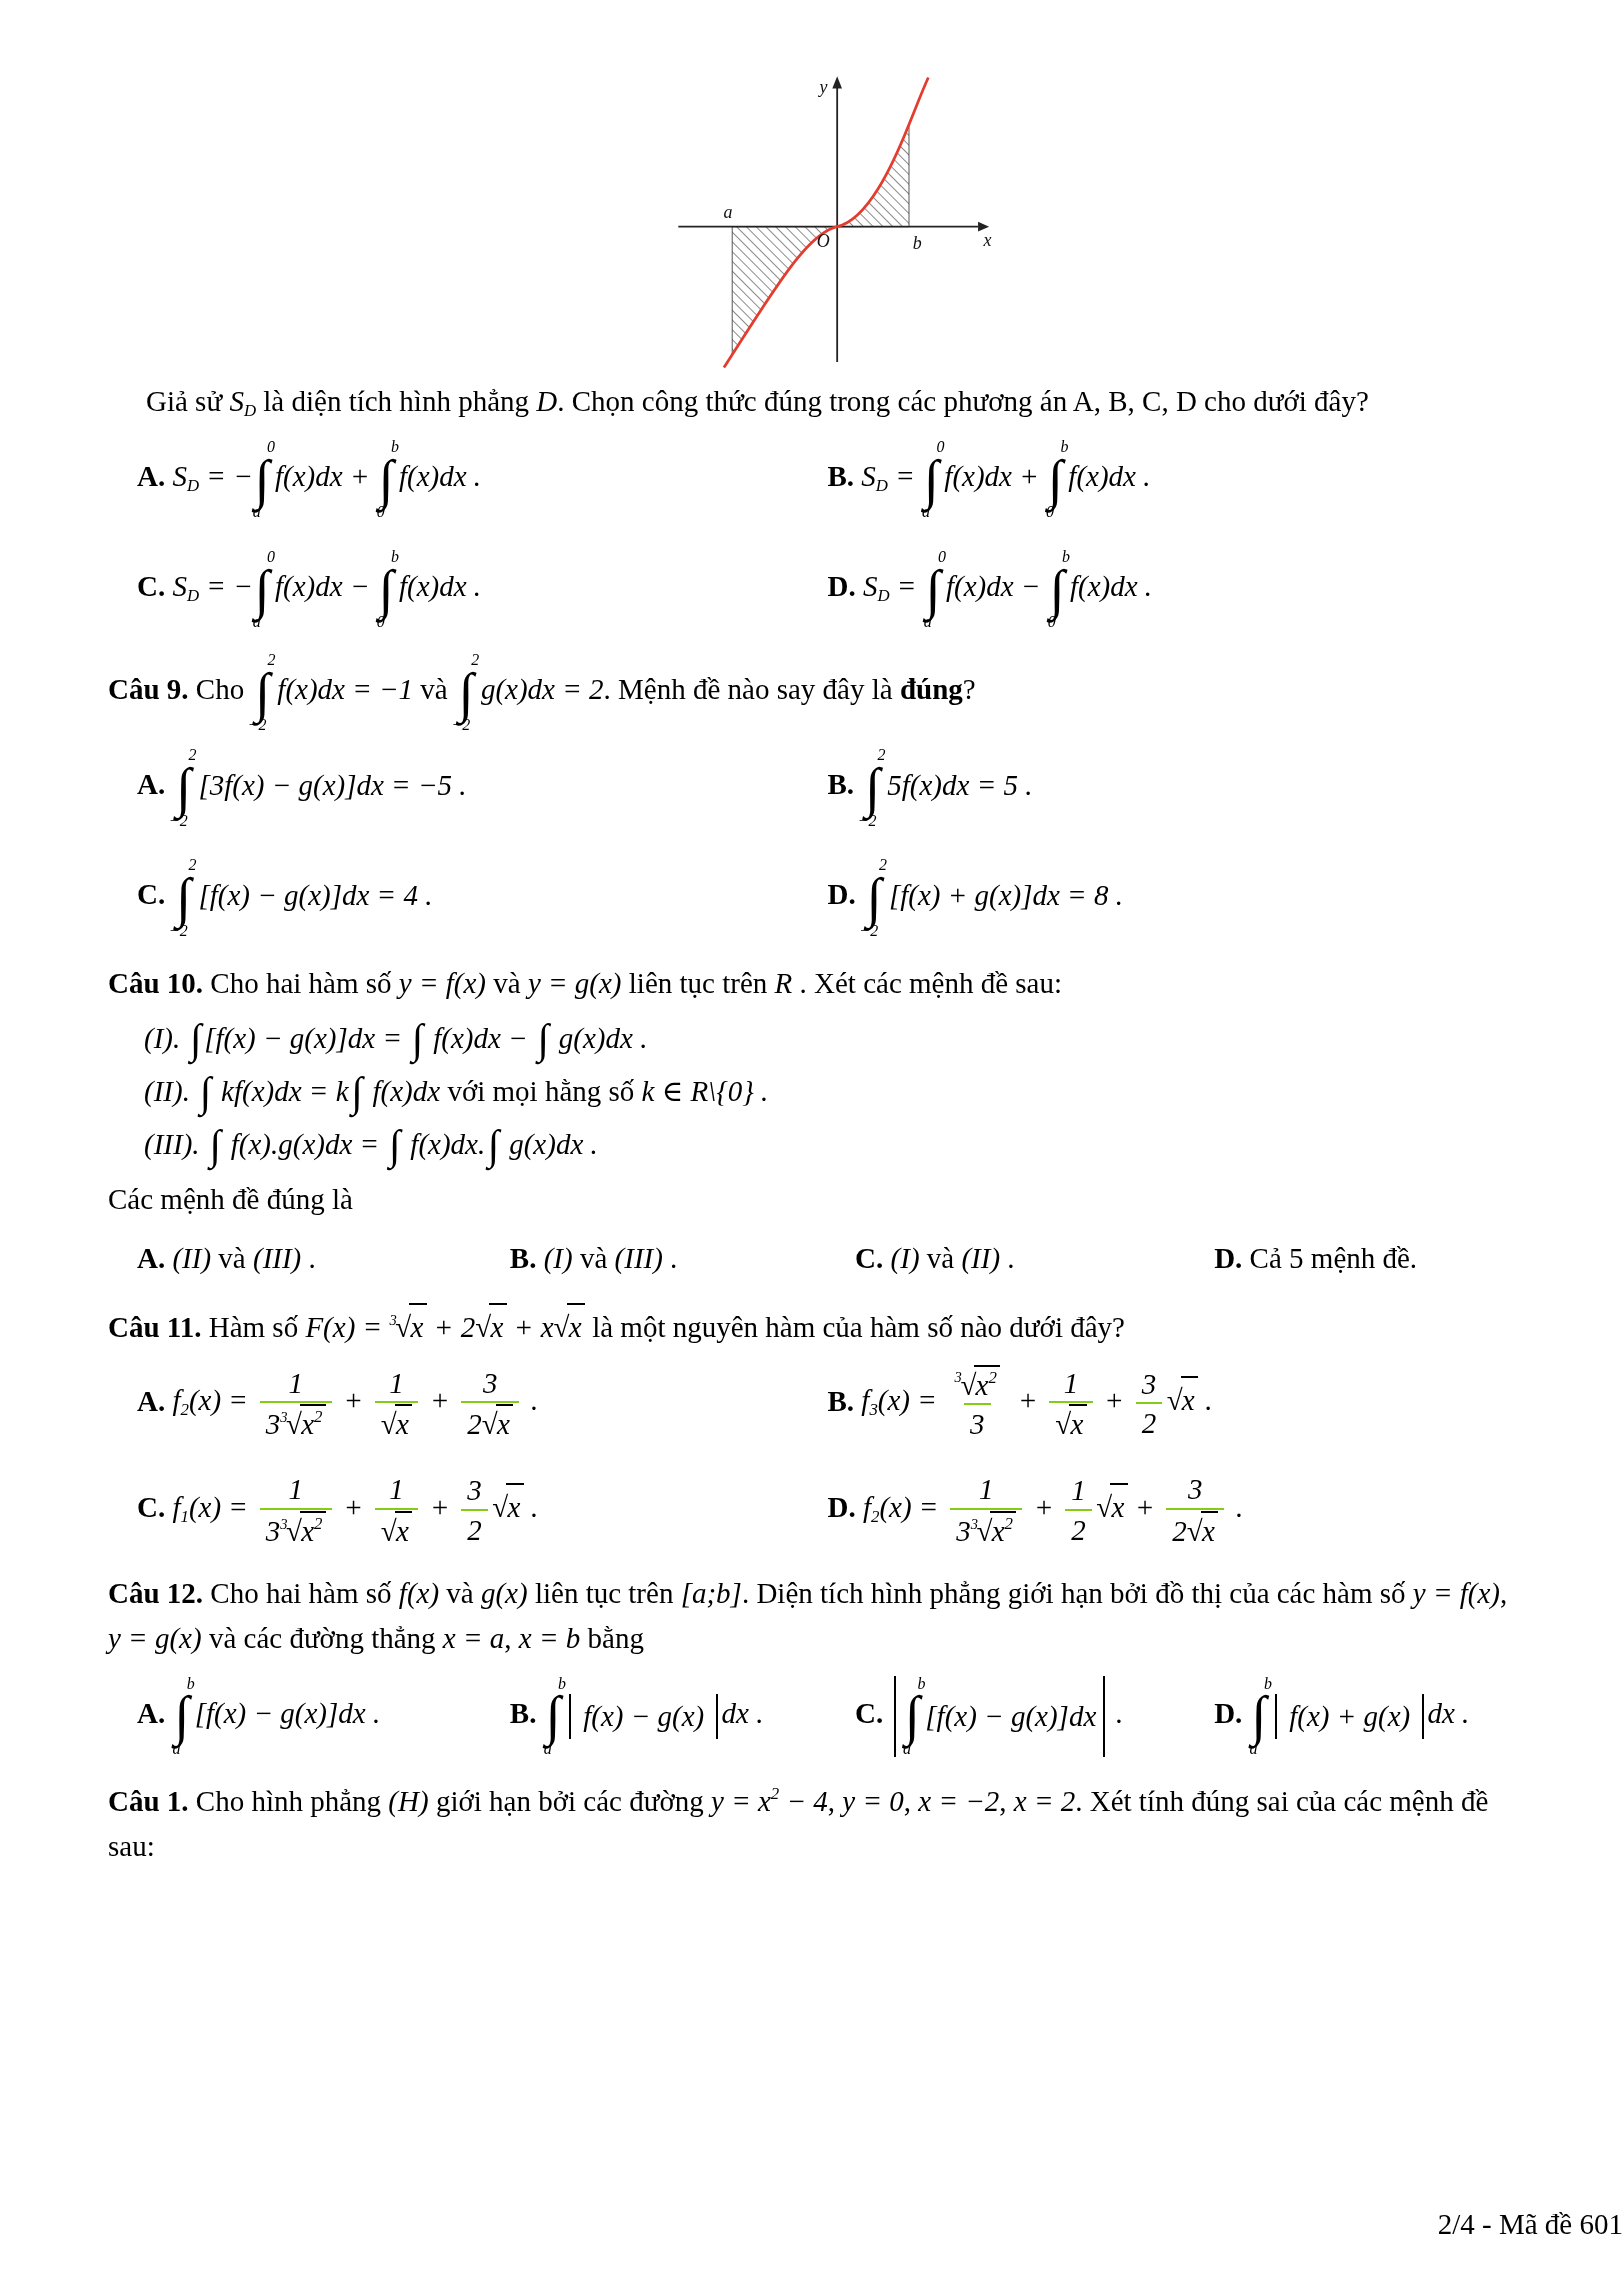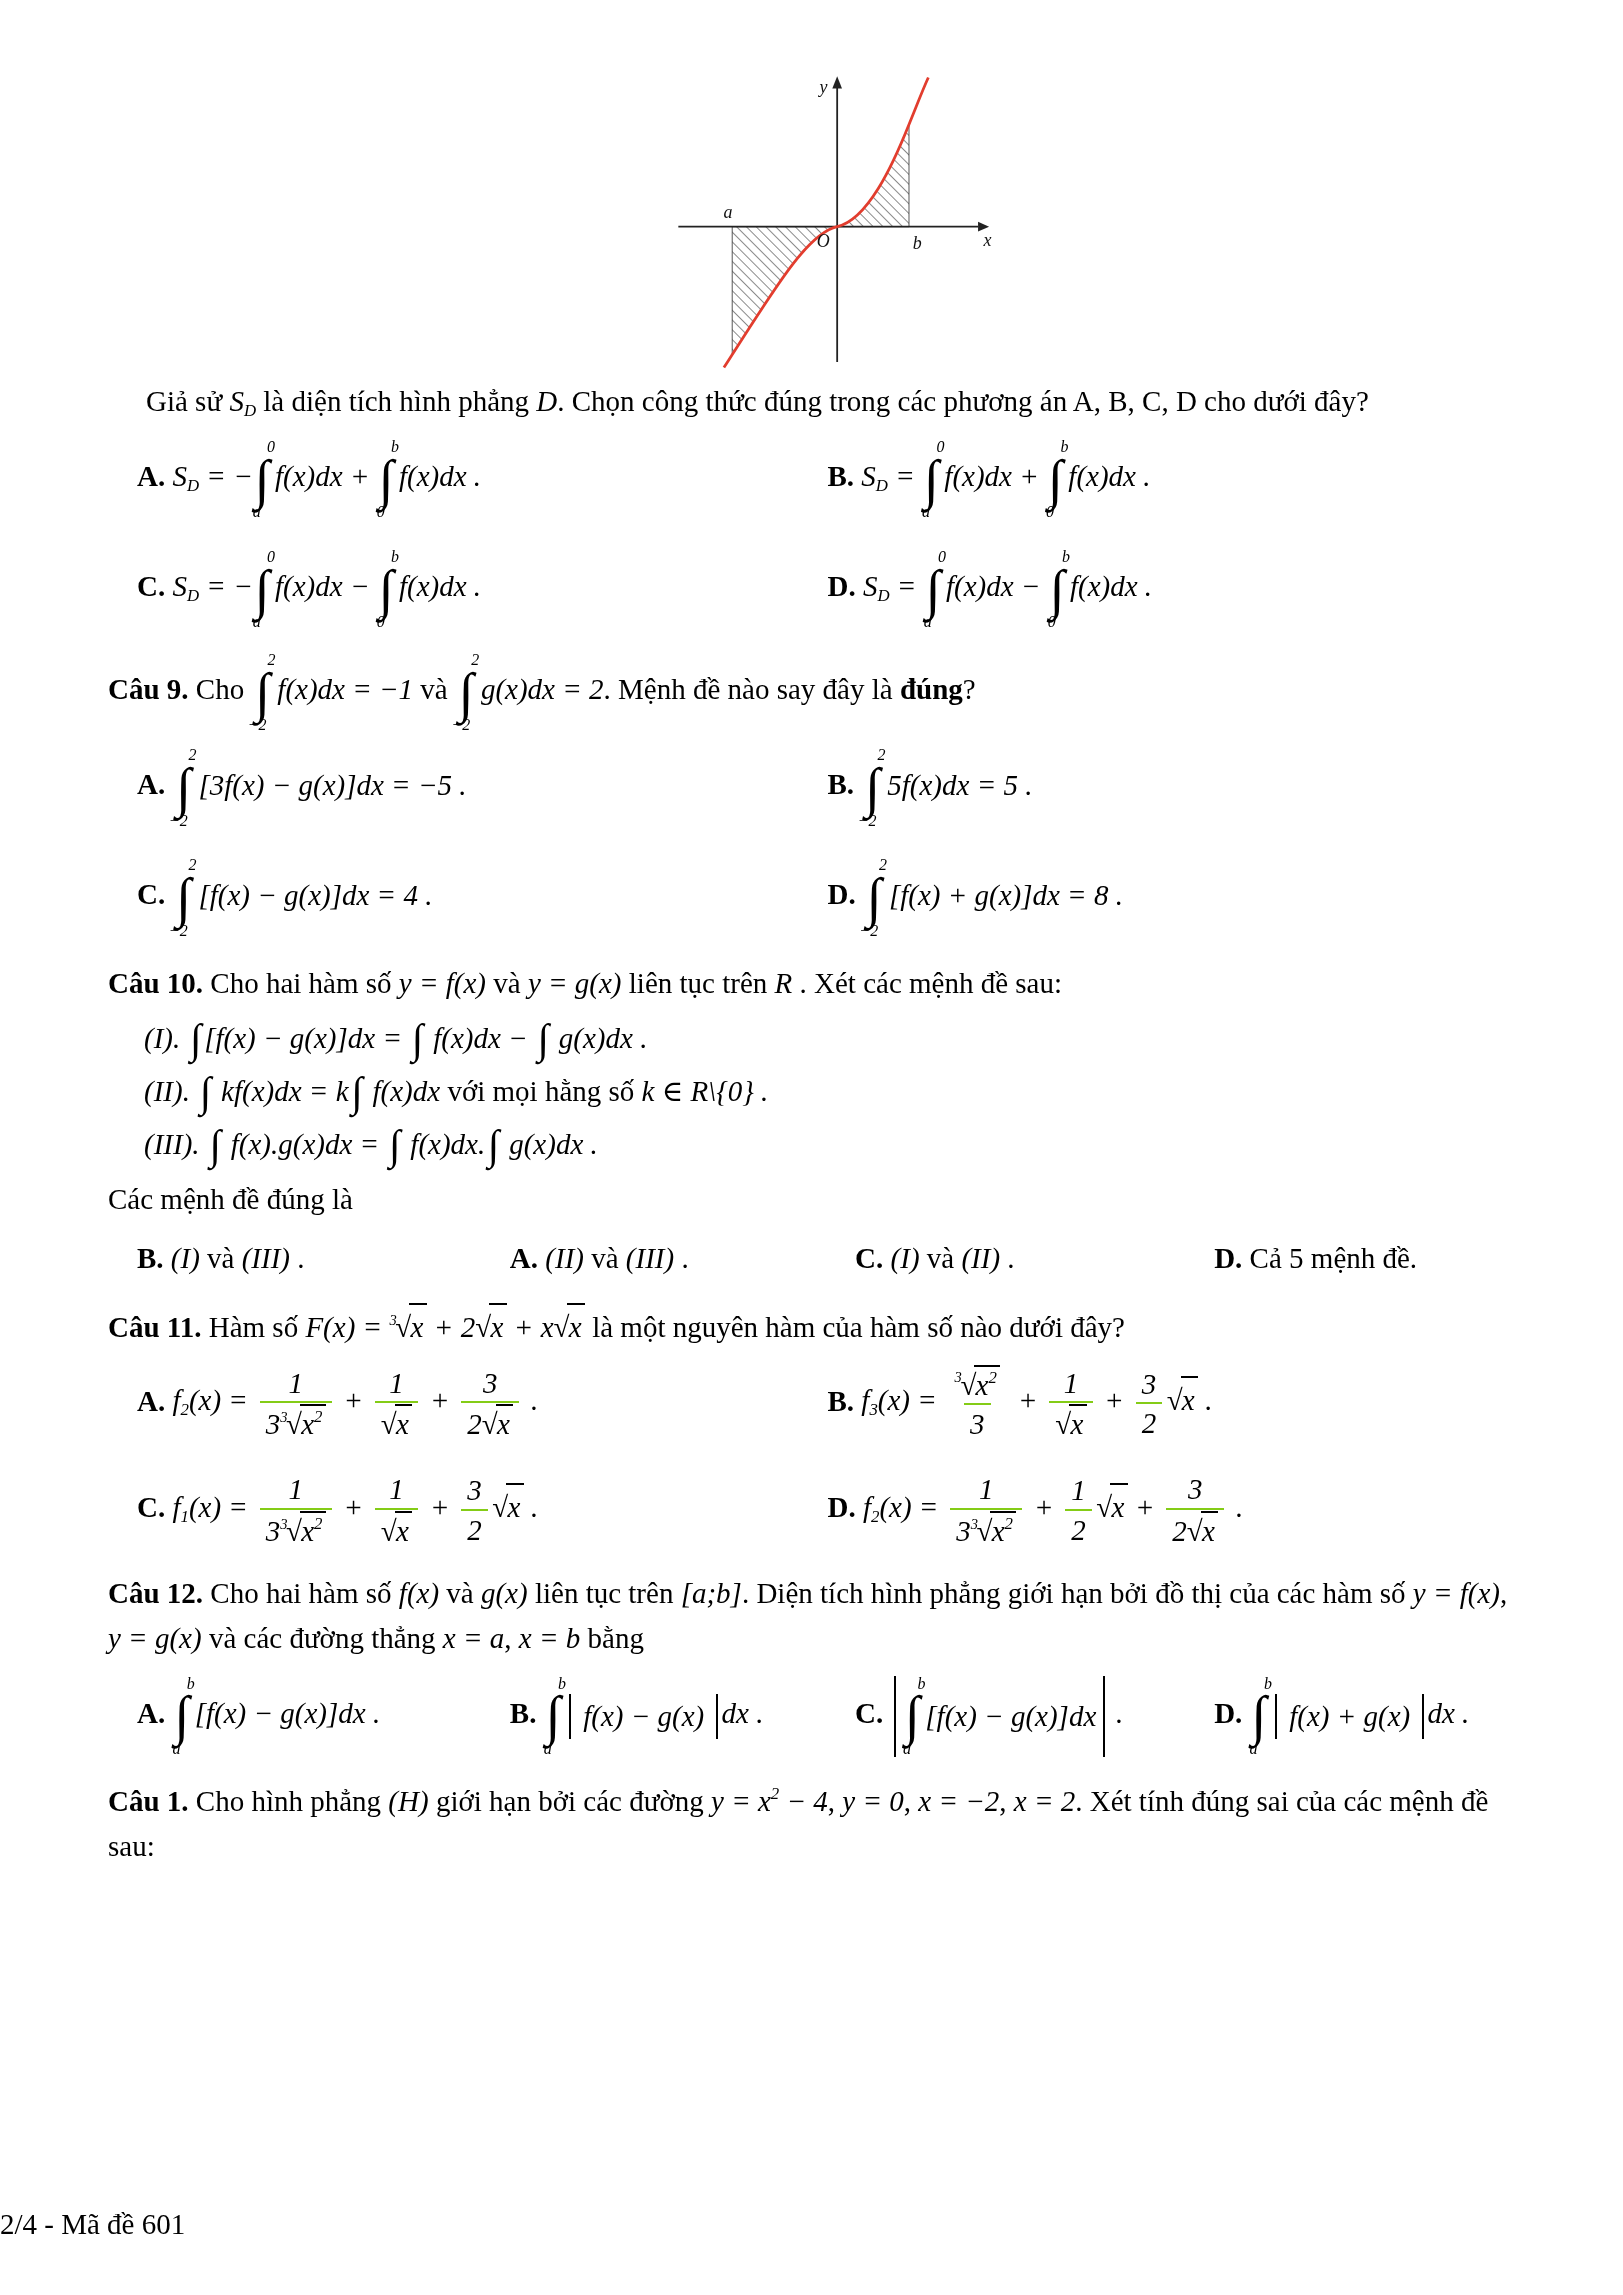--- a/index.html
+++ b/index.html
@@ -14,21 +14,21 @@
   .seg-text{font-style:normal;}
   .seg-bold{font-weight:bold;}
   .seg-italic{font-style:italic;}
   .m{font-style:italic;white-space:nowrap;}
   .opts{display:grid;grid-template-columns:1fr 1fr;margin:14.4px 0 22px 29px;row-gap:29px;align-items:center;}
   .opts.four{grid-template-columns:27% 25% 26% 22%;}
   .opt{margin:0;}
   .props{margin-left:36px;}
   .prop{margin:7.9px 0;}
   .para.sub{}
-  .footer{position:absolute;left:0;right:0;bottom:48px;text-align:left;}
+  .footer{position:absolute;left:0;right:0;bottom:48px;text-align:right;padding-left:48px;}
   
   sup,sub{font-size:0.58em;line-height:0;}
   sup{vertical-align:0.7em;}
   sub{vertical-align:-0.3em;}
   .int{display:inline-flex;flex-direction:column;align-items:center;vertical-align:middle;line-height:1;margin:0 5.2px 0 2px;}
   .int .lim{font-size:0.55em;line-height:1;}
   .int .hi{transform:translateX(0.55em);margin-bottom:2px;}
   .int .lo{transform:translateX(-0.35em);margin-top:2px;}
   .isign{font-size:1.9em;line-height:0.82;font-style:normal;}
   .isign.inline{font-size:1.45em;line-height:1;display:inline-block;vertical-align:-0.12em;margin:0 2.6px;font-style:normal;}
@@ -144,22 +144,22 @@
     </div>
 
     <p class="para"><span class="seg-bold">Câu 10. </span><span class="seg-text">Cho hai hàm số </span><span class="m">y = f(x)</span><span class="seg-text"> và </span><span class="m">y = g(x)</span><span class="seg-text"> liên tục trên </span><span class="m">R</span><span class="seg-text"> . Xét các mệnh đề sau:</span></p>
     <div class="props">
       <p class="prop"><span class="m">(I). <span class="isign inline">∫</span>[f(x) − g(x)]dx = <span class="isign inline">∫</span> f(x)dx − <span class="isign inline">∫</span> g(x)dx .</span></p>
       <p class="prop"><span class="m">(II). <span class="isign inline">∫</span> kf(x)dx = k<span class="isign inline">∫</span> f(x)dx</span><span class="seg-text"> với mọi hằng số </span><span class="m">k ∈ R\{0} .</span></p>
       <p class="prop"><span class="m">(III). <span class="isign inline">∫</span> f(x).g(x)dx = <span class="isign inline">∫</span> f(x)dx.<span class="isign inline">∫</span> g(x)dx .</span></p>
     </div>
     <p class="para sub"><span class="seg-text">Các mệnh đề đúng là</span></p>
     <div class="opts four">
+      <p class="opt"><span class="seg-bold">A. </span><span class="m">(II)</span><span class="seg-text"> và </span><span class="m">(III)</span><span class="seg-text"> .</span></p>
       <p class="opt"><span class="seg-bold">B. </span><span class="m">(I)</span><span class="seg-text"> và </span><span class="m">(III)</span><span class="seg-text"> .</span></p>
-      <p class="opt"><span class="seg-bold">A. </span><span class="m">(II)</span><span class="seg-text"> và </span><span class="m">(III)</span><span class="seg-text"> .</span></p>
       <p class="opt"><span class="seg-bold">C. </span><span class="m">(I)</span><span class="seg-text"> và </span><span class="m">(II)</span><span class="seg-text"> .</span></p>
       <p class="opt"><span class="seg-bold">D. </span><span class="seg-text">Cả 5 mệnh đề.</span></p>
     </div>
 
     <p class="para"><span class="seg-bold">Câu 11. </span><span class="seg-text">Hàm số </span><span class="m">F(x) = <span class="sqrt root"><span class="idx">3</span><span class="rad">√</span><span class="bar">x</span></span> + 2<span class="sqrt"><span class="rad">√</span><span class="bar">x</span></span> + x<span class="sqrt"><span class="rad">√</span><span class="bar">x</span></span></span><span class="seg-text"> là một nguyên hàm của hàm số nào dưới đây?</span></p>
     <div class="opts two">
       <p class="opt"><span class="seg-bold">A. </span><span class="m">f<sub>2</sub>(x) = <span class="frac">
               <span class="num">1</span>
               <span class="den">3<span class="sqrt root"><span class="idx">3</span><span class="rad">√</span><span class="bar">x<sup>2</sup></span></span></span>
             </span> + <span class="frac">

